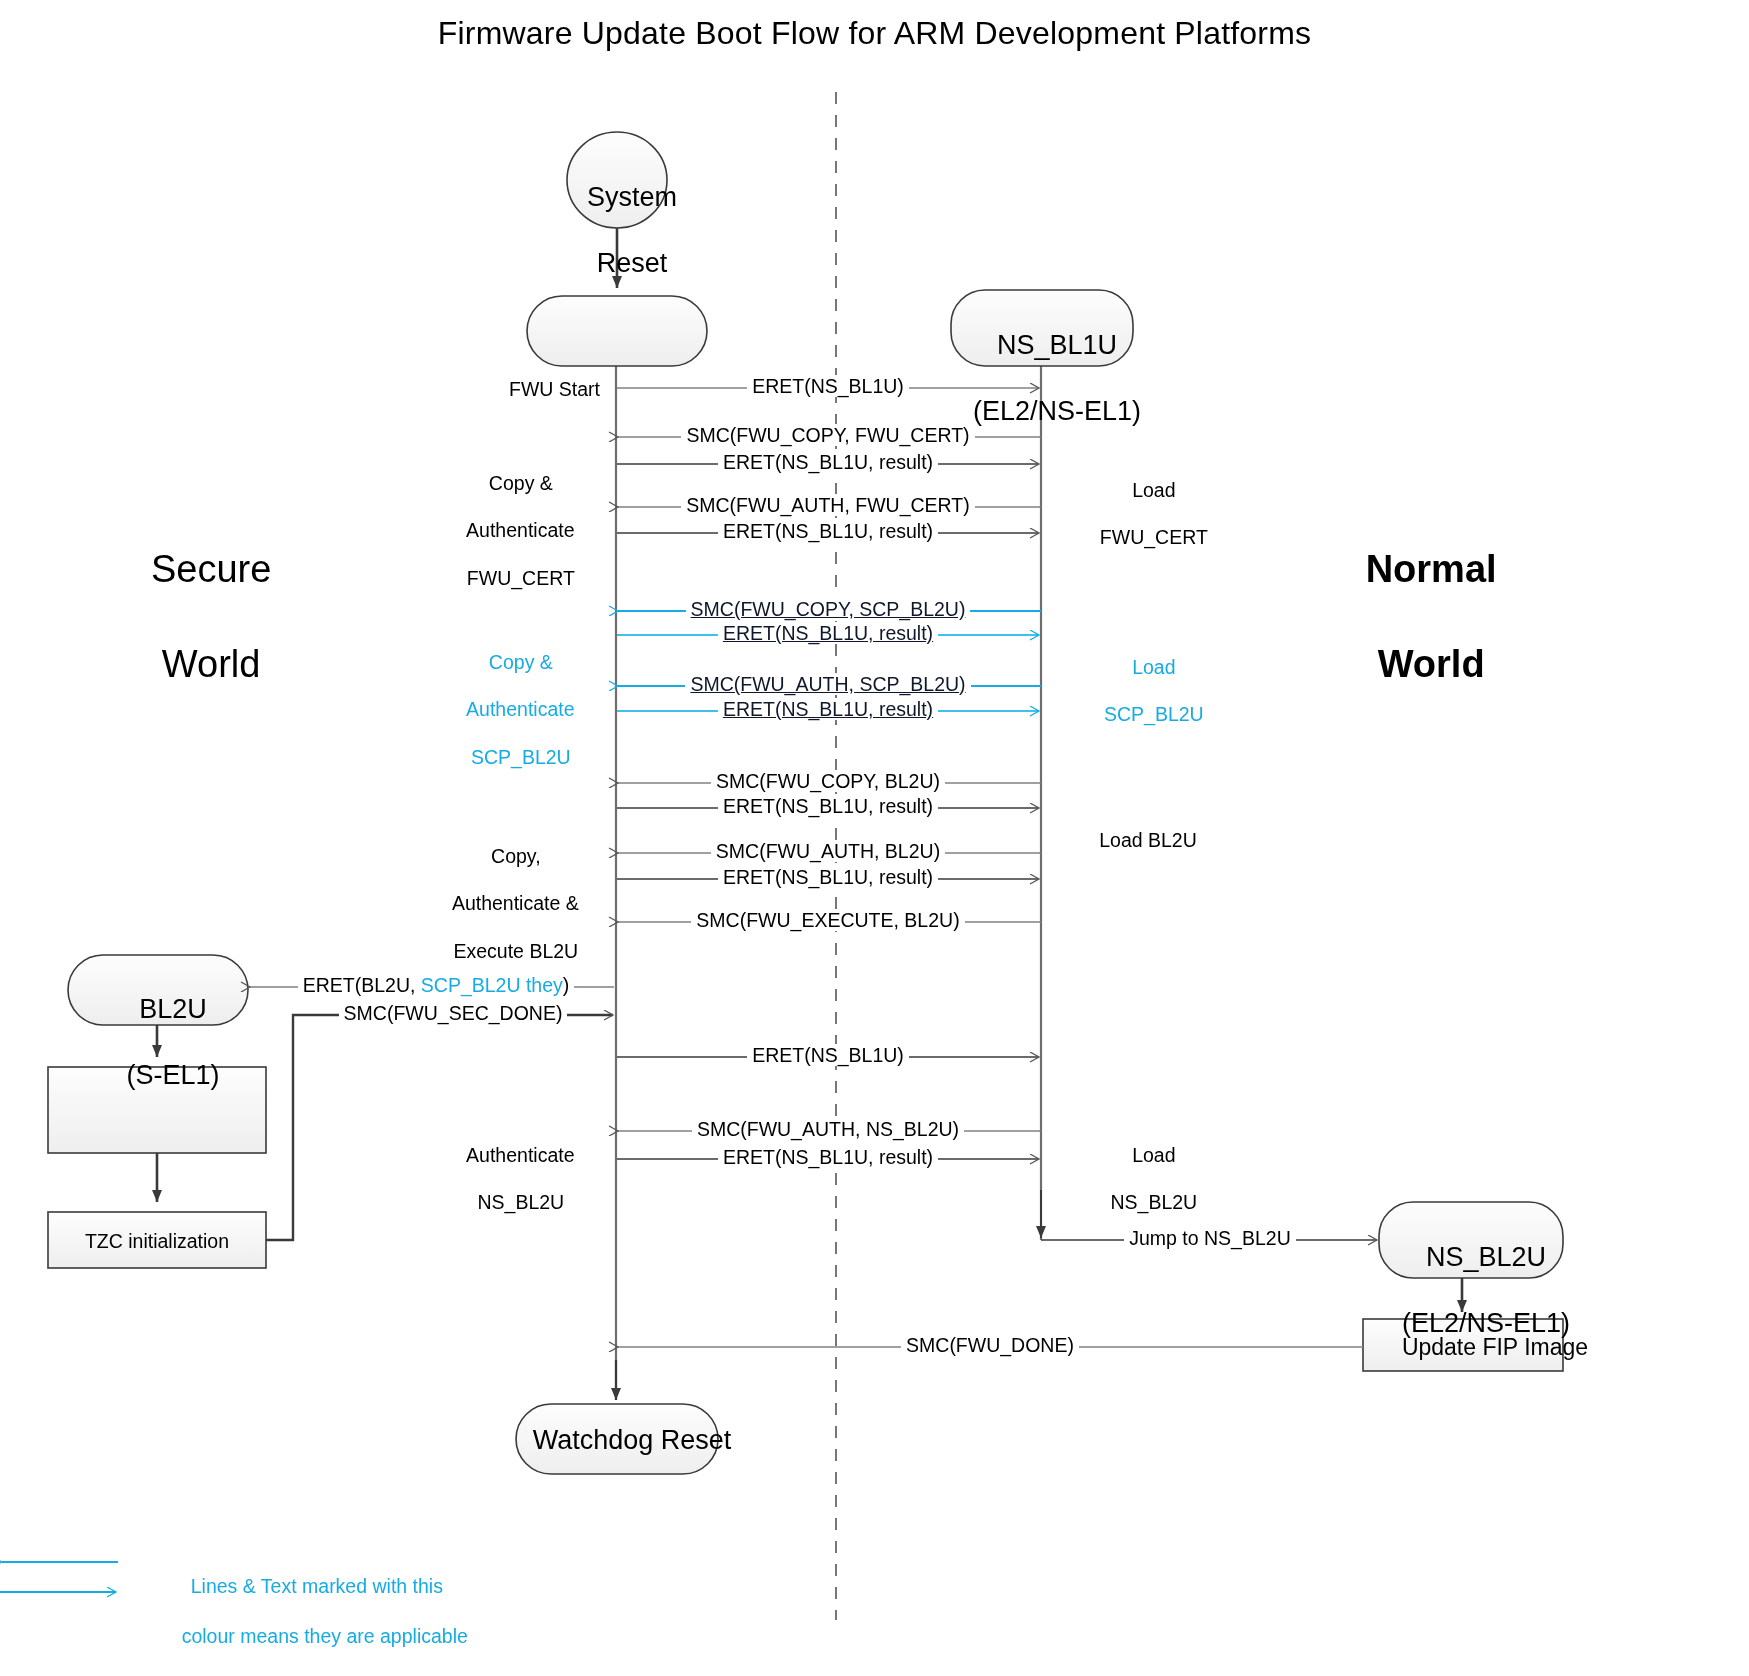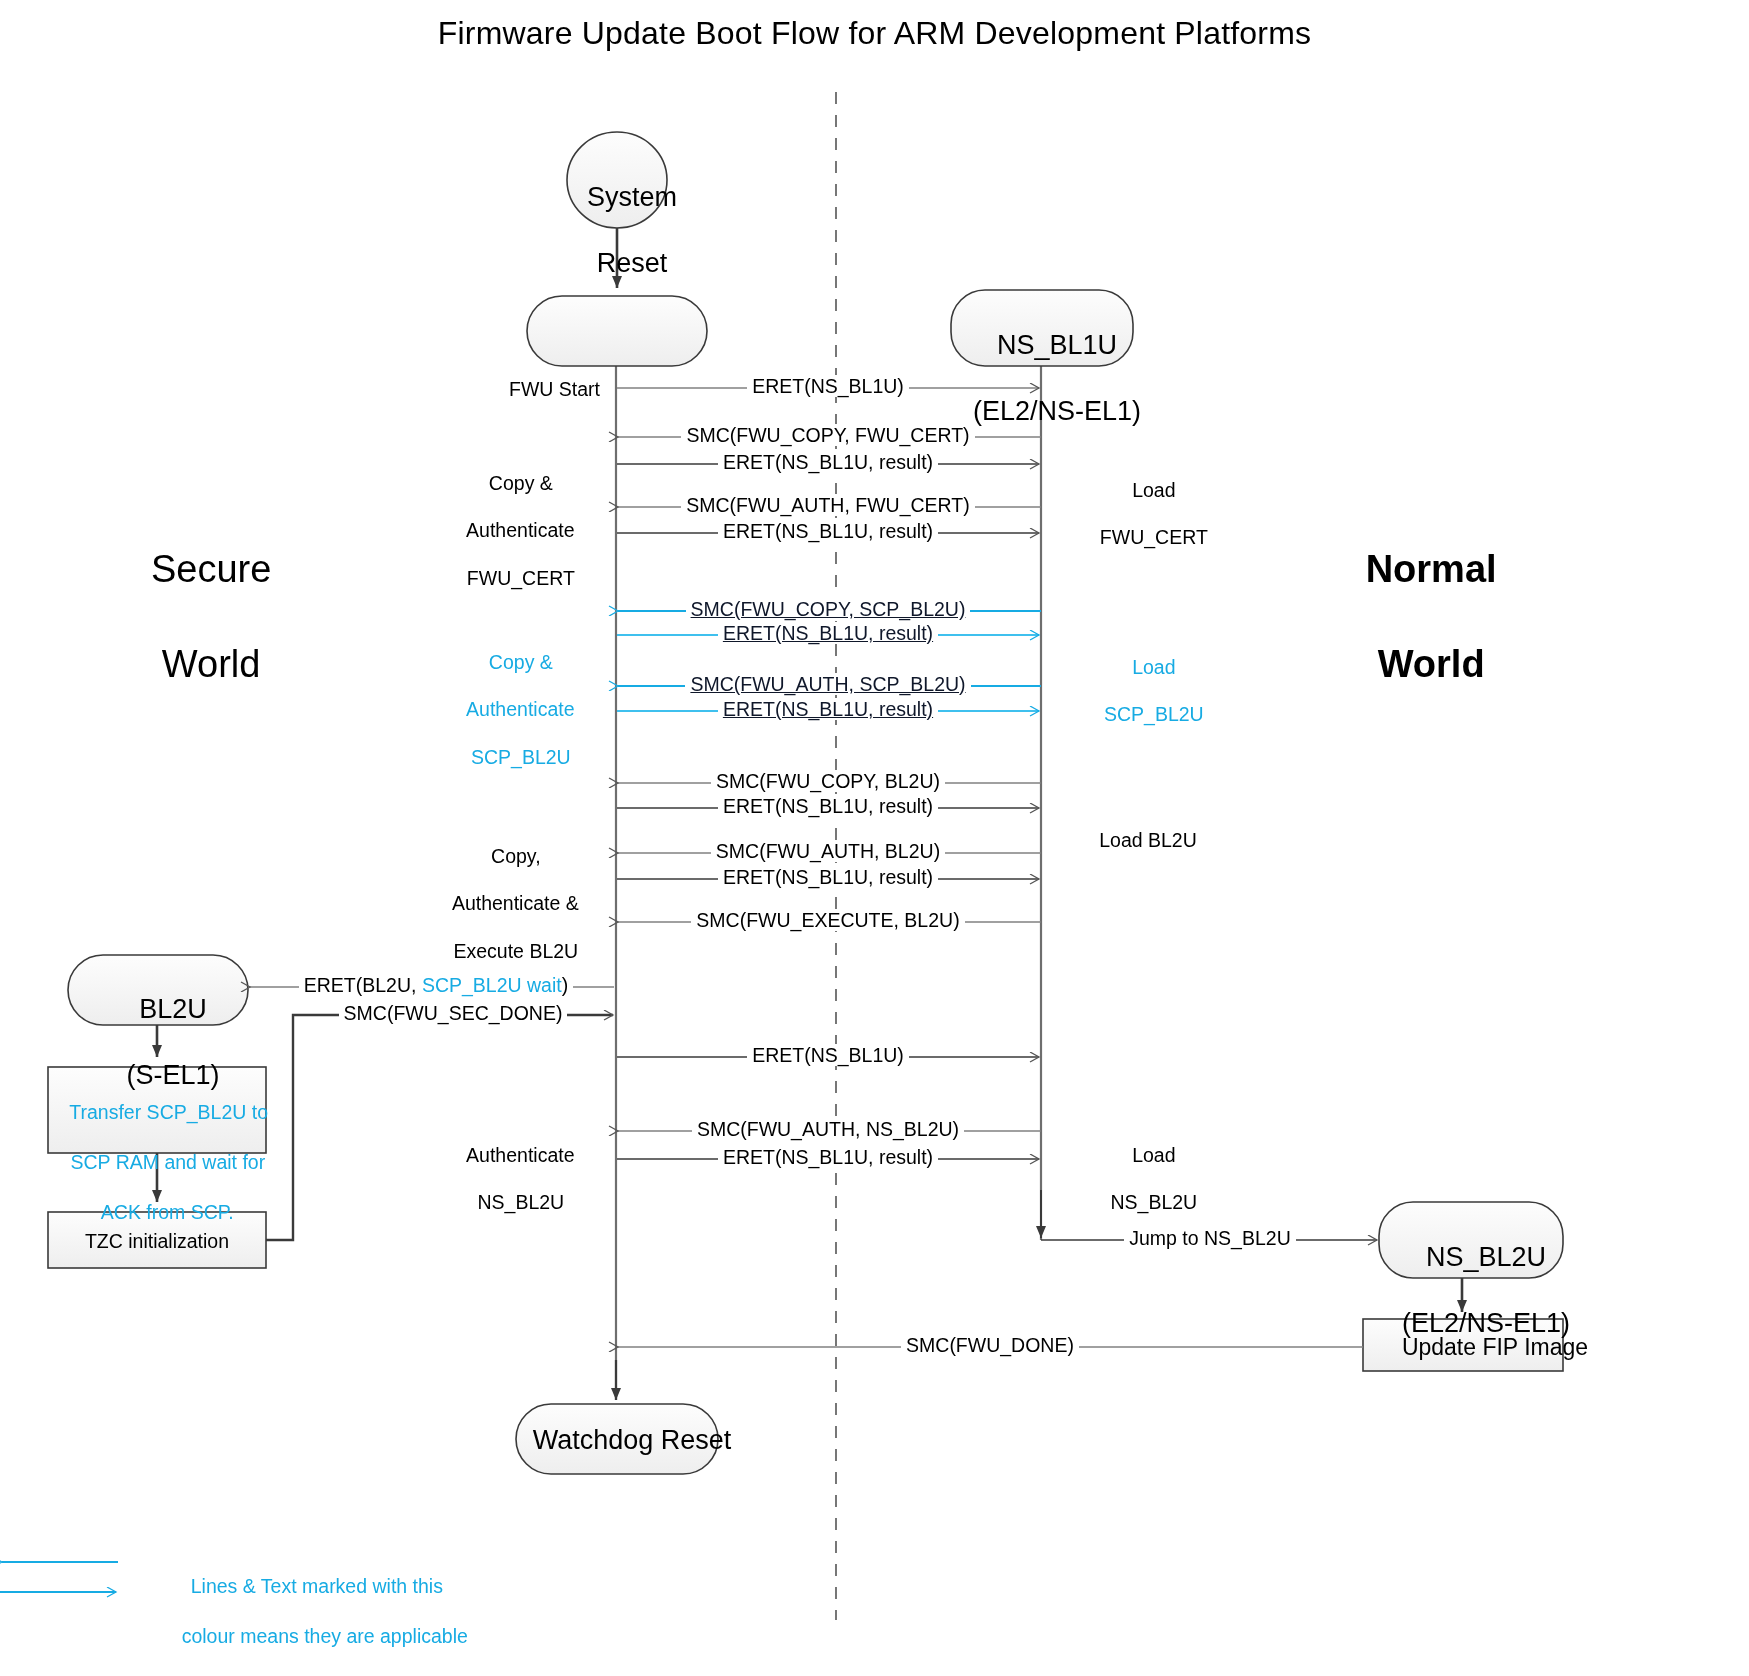--- a/index.html
+++ b/index.html
@@ -212,25 +212,20 @@
     <span>(S-EL1)</span>
   </div>
 
   <div class="txt node-label" style="left:1369px; top:1208px; width:204px;">
     <span>NS_BL2U</span><br>
     <span>(EL2/NS-EL1)</span>
   </div>
 
   <div class="txt node-label" style="left:516px; top:1424px; width:232px;">Watchdog Reset</div>
 
-  <div class="txt box-label cyan" style="left:48px; top:1075px; width:218px;">
-    <span>Transfer SCP_BL2U to</span><br>
-    <span>SCP RAM and wait for</span><br>
-    <span>ACK from SCP.</span>
-  </div>
 
   <div class="txt box-label" style="left:48px; top:1229px; width:218px;">TZC initialization</div>
 
   <div class="txt box-label" style="left:1363px; top:1333px; width:200px; font-size:23px;padding-left:32px;">Update FIP Image</div>
 
   <div class="txt msg-label" style="left:658px; top:375px; width:340px;"><span class="msg-bg">ERET(NS_BL1U)</span></div>
 
   <div class="txt msg-label" style="left:658px; top:424px; width:340px;"><span class="msg-bg">SMC(FWU_COPY, FWU_CERT)</span></div>
 
   <div class="txt msg-label" style="left:658px; top:451px; width:340px;"><span class="msg-bg">ERET(NS_BL1U, result)</span></div>
@@ -250,21 +245,21 @@
   <div class="txt msg-label" style="left:658px; top:770px; width:340px;"><span class="msg-bg">SMC(FWU_COPY, BL2U)</span></div>
 
   <div class="txt msg-label" style="left:658px; top:795px; width:340px;"><span class="msg-bg">ERET(NS_BL1U, result)</span></div>
 
   <div class="txt msg-label" style="left:658px; top:840px; width:340px;"><span class="msg-bg">SMC(FWU_AUTH, BL2U)</span></div>
 
   <div class="txt msg-label" style="left:658px; top:866px; width:340px;"><span class="msg-bg">ERET(NS_BL1U, result)</span></div>
 
   <div class="txt msg-label" style="left:658px; top:909px; width:340px;"><span class="msg-bg">SMC(FWU_EXECUTE, BL2U)</span></div>
 
-  <div class="txt msg-label" style="left:256px; top:974px; width:360px;"><span class="msg-bg"><span>ERET(BL2U, </span><span class="cyan" style="color:#17ABE3;">SCP_BL2U wait</span><span>)</span></span></div>
+  <div class="txt msg-label" style="left:256px; top:974px; width:360px;"><span class="msg-bg"><span>ERET(BL2U, </span><span class="cyan" style="color:#17ABE3;">SCP_BL2U they</span><span>)</span></span></div>
 
   <div class="txt msg-label" style="left:290px; top:1002px; width:326px;"><span class="msg-bg">SMC(FWU_SEC_DONE)</span></div>
 
   <div class="txt msg-label" style="left:658px; top:1044px; width:340px;"><span class="msg-bg">ERET(NS_BL1U)</span></div>
 
   <div class="txt msg-label" style="left:658px; top:1118px; width:340px;"><span class="msg-bg">SMC(FWU_AUTH, NS_BL2U)</span></div>
 
   <div class="txt msg-label" style="left:658px; top:1146px; width:340px;"><span class="msg-bg">ERET(NS_BL1U, result)</span></div>
 
   <div class="txt msg-label" style="left:1090px; top:1227px; width:240px;"><span class="msg-bg">Jump to NS_BL2U</span></div>

